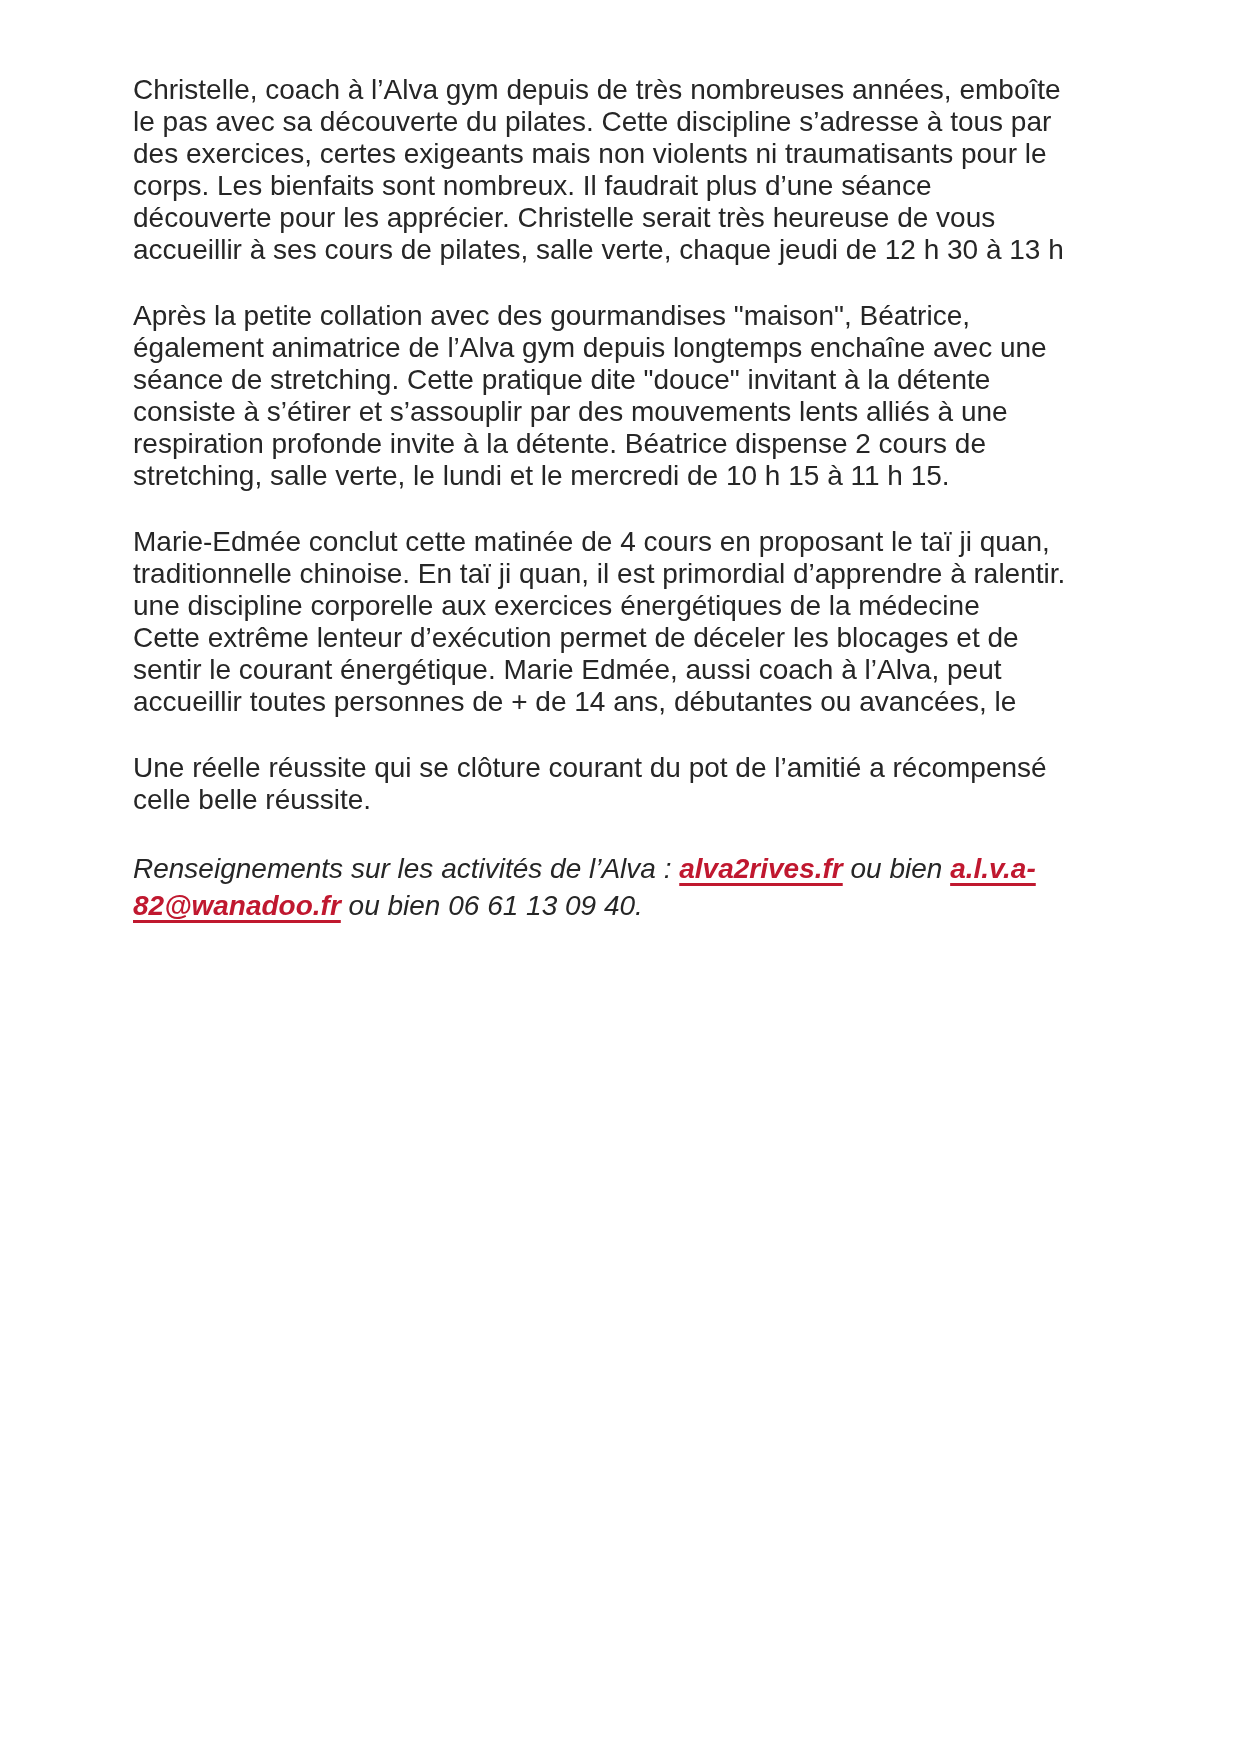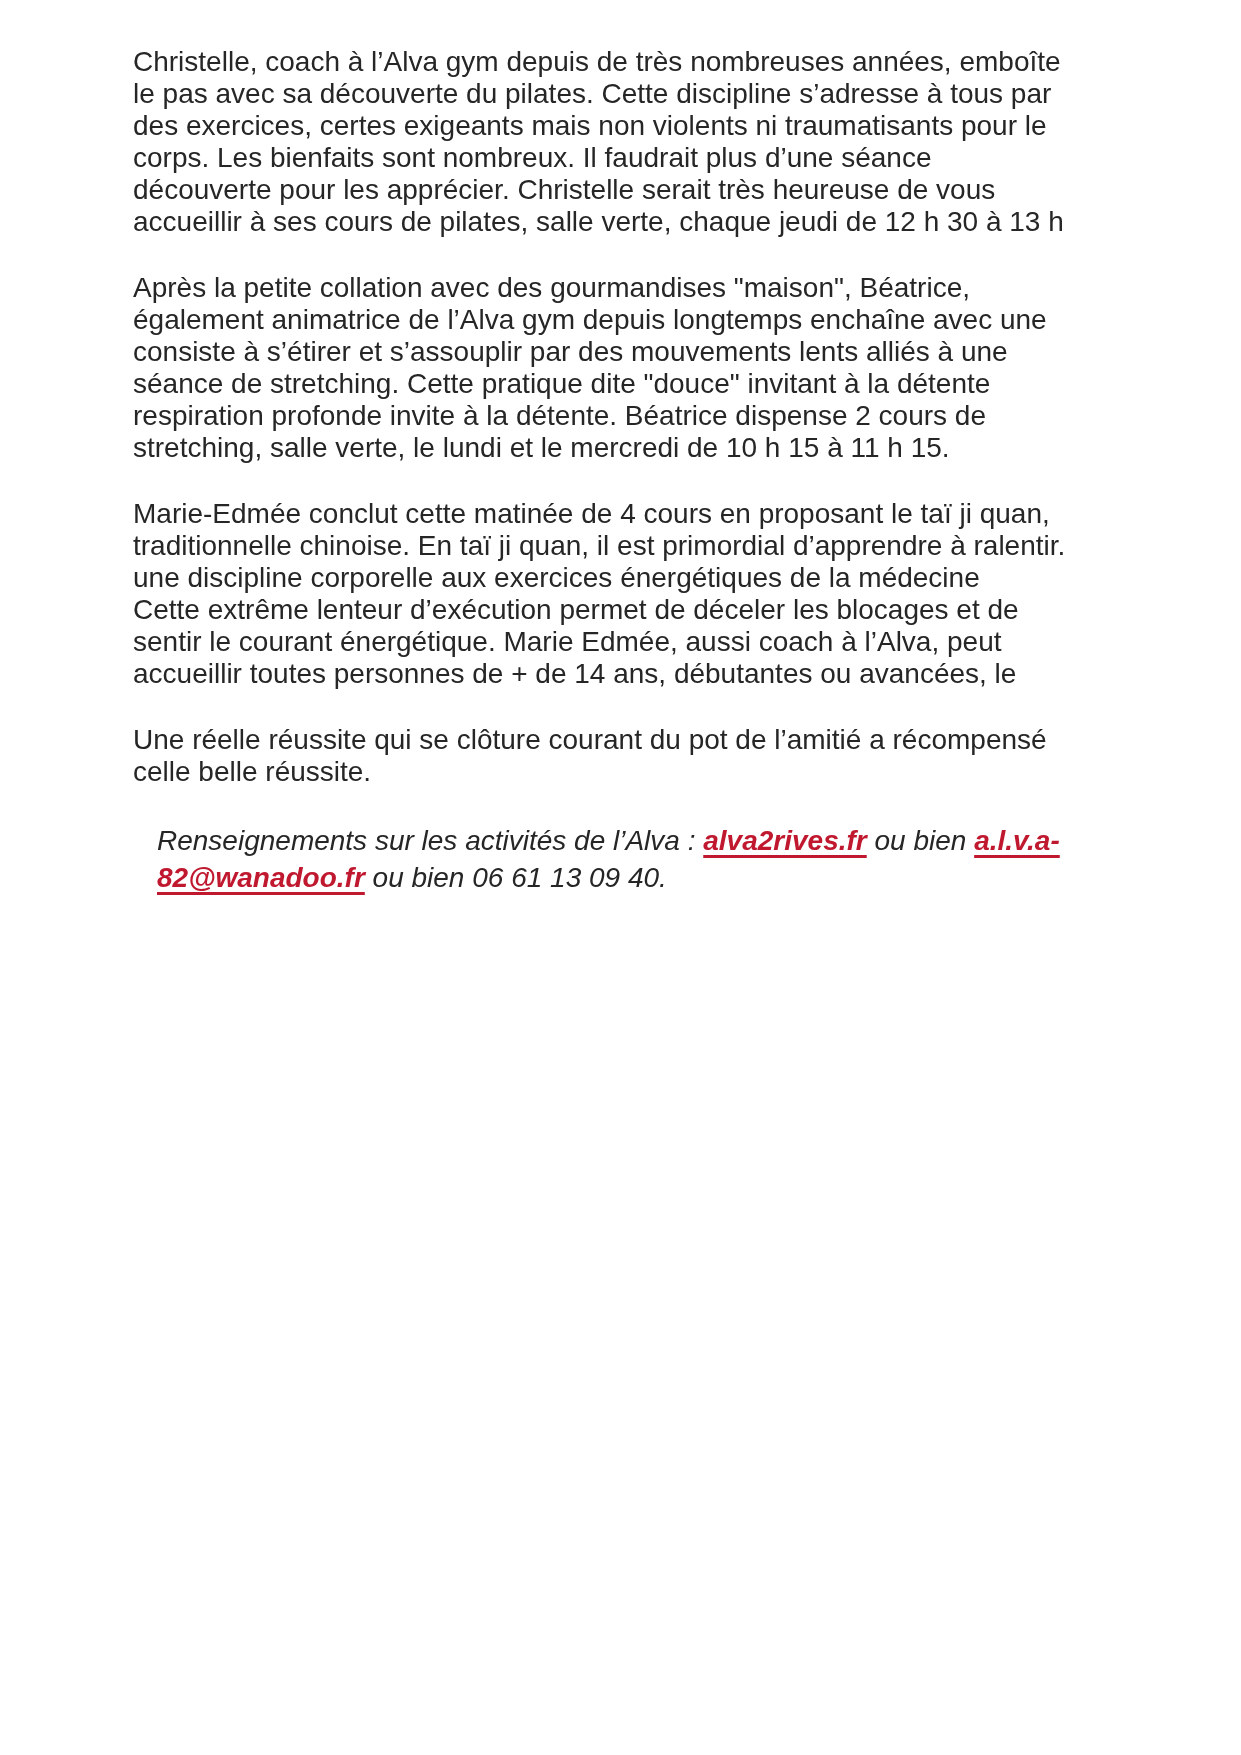--- a/index.html
+++ b/index.html
@@ -8,37 +8,36 @@
     background: #ffffff;
   }
   body {
     width: 1241px;
     height: 1755px;
     position: relative;
     font-family: "Liberation Sans", sans-serif;
     overflow: hidden;
   }
   .doc {
-    padding: 46px 20px 0 133px;
+    padding: 74px 20px 0 133px;
     font-size: 28px;
     color: var(--text-color, #262626);
   }
   .para {
     margin: 0 0 34px 0;
   }
   .line {
     line-height: 32px;
     white-space: pre;
   }
   .para.italic {
     font-style: italic;
   }
   .para.italic .line {
     line-height: 37px;
-    margin-left: 24px;
   }
   a.link {
     color: var(--link-color, #c0182f);
     font-weight: 700;
     text-decoration: underline;
     text-decoration-thickness: 2.5px;
     text-underline-offset: 5px;
     cursor: pointer;
   }
 </style>
@@ -50,22 +49,22 @@
       <div class="line">Christelle, coach à l’Alva gym depuis de très nombreuses années, emboîte</div>
       <div class="line">le pas avec sa découverte du pilates. Cette discipline s’adresse à tous par</div>
       <div class="line">des exercices, certes exigeants mais non violents ni traumatisants pour le</div>
       <div class="line">corps. Les bienfaits sont nombreux. Il faudrait plus d’une séance</div>
       <div class="line">découverte pour les apprécier. Christelle serait très heureuse de vous</div>
       <div class="line">accueillir à ses cours de pilates, salle verte, chaque jeudi de 12 h 30 à 13 h</div>
     </div>
     <div class="para">
       <div class="line">Après la petite collation avec des gourmandises "maison", Béatrice,</div>
       <div class="line">également animatrice de l’Alva gym depuis longtemps enchaîne avec une</div>
+      <div class="line">séance de stretching. Cette pratique dite "douce" invitant à la détente</div>
       <div class="line">consiste à s’étirer et s’assouplir par des mouvements lents alliés à une</div>
-      <div class="line">séance de stretching. Cette pratique dite "douce" invitant à la détente</div>
       <div class="line">respiration profonde invite à la détente. Béatrice dispense 2 cours de</div>
       <div class="line">stretching, salle verte, le lundi et le mercredi de 10 h 15 à 11 h 15.</div>
     </div>
     <div class="para">
       <div class="line">Marie-Edmée conclut cette matinée de 4 cours en proposant le taï ji quan,</div>
       <div class="line">traditionnelle chinoise. En taï ji quan, il est primordial d’apprendre à ralentir.</div>
       <div class="line">une discipline corporelle aux exercices énergétiques de la médecine</div>
       <div class="line">Cette extrême lenteur d’exécution permet de déceler les blocages et de</div>
       <div class="line">sentir le courant énergétique. Marie Edmée, aussi coach à l’Alva, peut</div>
       <div class="line">accueillir toutes personnes de + de 14 ans, débutantes ou avancées, le</div>

